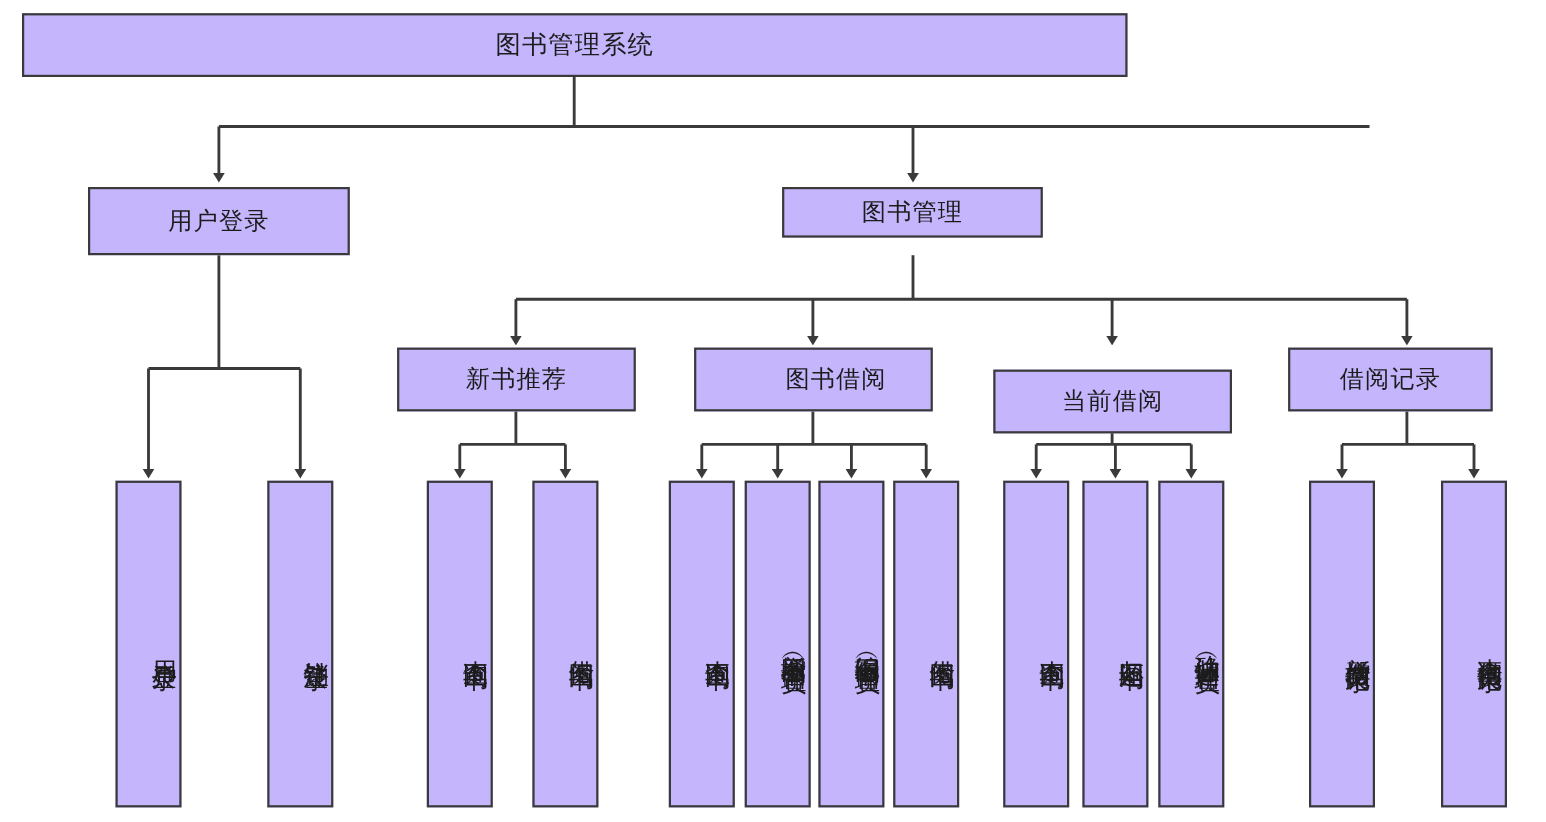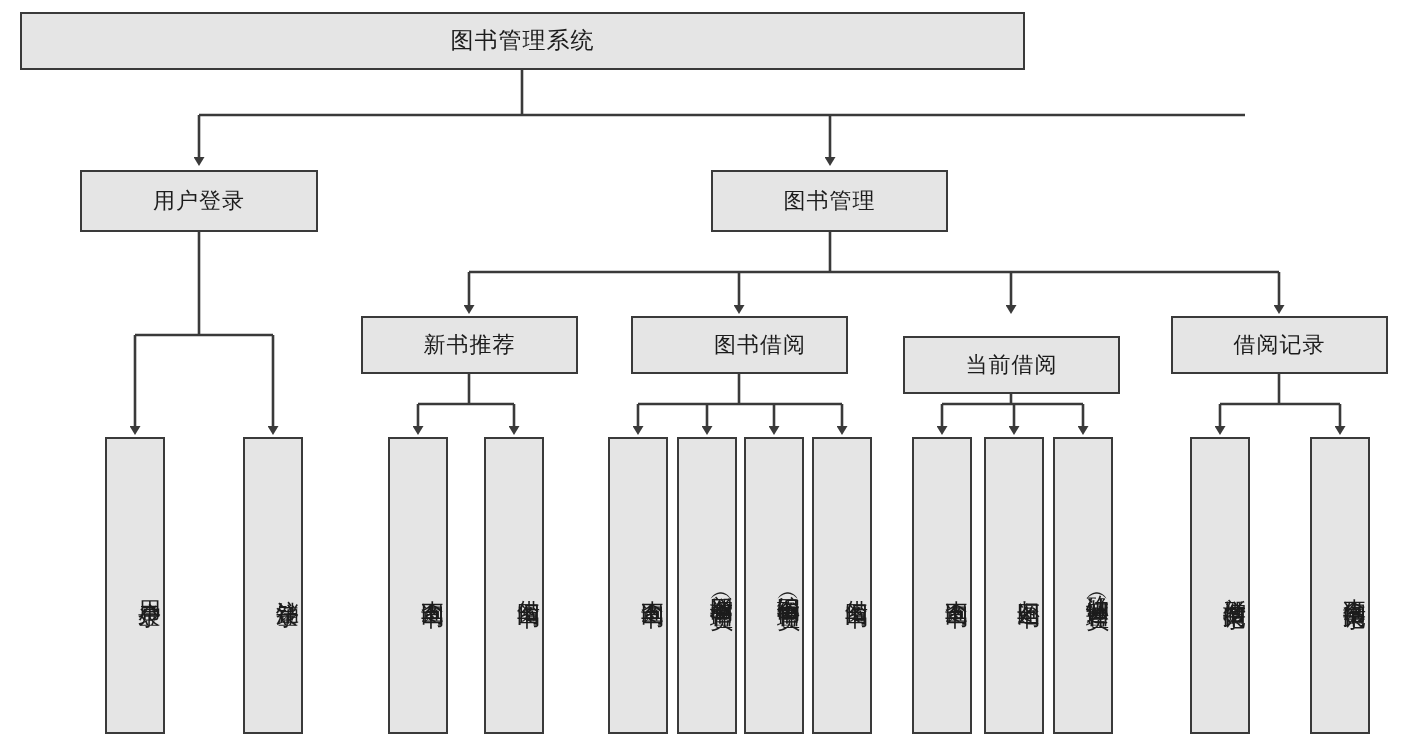--- a/index.html
+++ b/index.html
@@ -22,21 +22,21 @@
     position: absolute;
     left: 0;
     top: 0;
     width: 1405px;
     height: 747px;
     pointer-events: none;
   }
   .node {
     position: absolute;
     box-sizing: border-box;
-    background: #e5e5e5;
+    background: #c4b5fd;
     border: 2px solid #3a3a3a;
     display: flex;
     align-items: center;
     justify-content: center;
     color: #1c1c1c;
   }
   .node-h {
     font-size: 22px;
     line-height: 1.1;
     letter-spacing: 1px;
@@ -127,34 +127,34 @@
     </g>
   </svg>
 
   <div class="node node-h node-root" style="left:20px; top:12px; width:1005px; height:58px;">
     <span>图书管理系统</span>
   </div>
 
   <div class="node node-h" style="left:80px; top:170px; width:238px; height:62px;">
     <span>用户登录</span>
   </div>
-  <div class="node node-h" style="left:711px; top:170px; width:237px; height:62px;">
+  <div class="node node-h" style="left:711px; top:170px; width:237px; height:46px;">
     <span>图书管理</span>
   </div>
 
   <div class="node node-h" style="left:361px; top:316px; width:217px; height:58px;">
     <span>新书推荐</span>
   </div>
   <div class="node node-h" style="left:631px; top:316px; width:217px; height:58px;padding-left:41px;">
     <span>图书借阅</span>
   </div>
   <div class="node node-h" style="left:903px; top:316px; width:217px; height:58px;margin-top:20px;">
     <span>当前借阅</span>
   </div>
-  <div class="node node-h" style="left:1171px; top:316px; width:217px; height:58px;font-family:Liberation Serif, serif;">
+  <div class="node node-h" style="left:1171px; top:316px; width:186px; height:58px;font-family:Liberation Serif, serif;">
     <span>借阅记录</span>
   </div>
 
   <div class="node node-v" style="left:105px; top:437px; width:60px; height:297px;">
     <span>用户登录</span>
   </div>
   <div class="node node-v" style="left:243px; top:437px; width:60px; height:297px;">
     <span>注销登录</span>
   </div>
 

